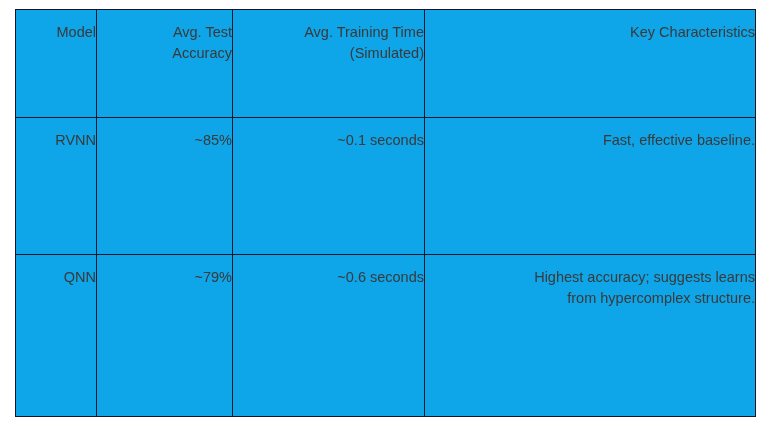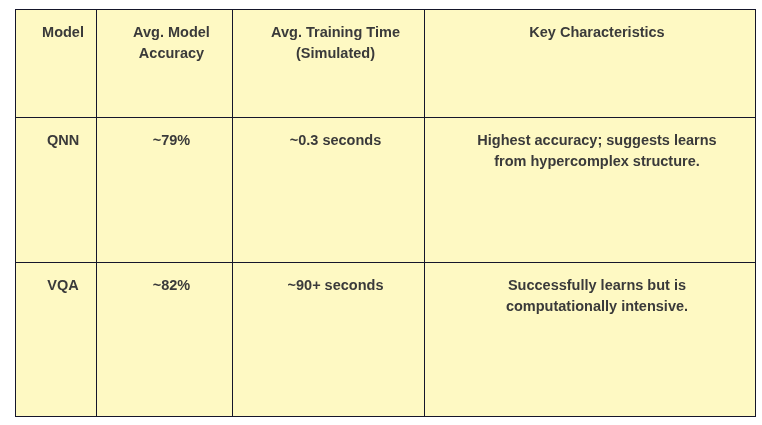--- a/index.html
+++ b/index.html
@@ -37,24 +37,24 @@
     background: #f7f9fc;
   }
   table.comparison col.c0 { width: 81px; }
   table.comparison col.c1 { width: 136px; }
   table.comparison col.c2 { width: 192px; }
   table.comparison col.c3 { width: 331px; }
 
   table.comparison th,
   table.comparison td {
     border: 1px solid #15162a;
-    background: #fef9c3;
+    background: #0ea5e9;
     vertical-align: top;
-    text-align: center;
-    font-weight: bold;
+    text-align: right;
+    font-weight: normal;
     color: #3a3a3a;
     font-size: 14.5px;
     line-height: 1.45;
     padding: 12px 0 10px 14px;
     box-sizing: border-box;
   }
   table.comparison thead th { height: 108px; }
   table.comparison tbody tr.r0 td { height: 87px; }
   table.comparison tbody tr.r1 td { height: 103px; margin-top: 32px; }
   table.comparison tbody tr.r2 td { height: 110px; }
@@ -75,59 +75,58 @@
         <col class="c1">
         <col class="c2">
         <col class="c3">
       </colgroup>
       <thead>
         <tr>
           <th>
             <span class="cell-text">Model</span>
           </th>
           <th>
-            <span class="cell-text">Avg. Model
+            <span class="cell-text">Avg. Test
 Accuracy</span>
           </th>
           <th>
             <span class="cell-text">Avg. Training Time
 (Simulated)</span>
           </th>
           <th>
             <span class="cell-text">Key Characteristics</span>
           </th>
         </tr>
       </thead>
       <tbody>
+        <tr class="r0">
+          <td>
+            <span class="cell-text">RVNN</span>
+          </td>
+          <td>
+            <span class="cell-text">~85%</span>
+          </td>
+          <td>
+            <span class="cell-text">~0.1 seconds</span>
+          </td>
+          <td>
+            <span class="cell-text">Fast, effective baseline.</span>
+          </td>
+        </tr>
         <tr class="r1">
           <td>
             <span class="cell-text">QNN</span>
           </td>
           <td>
             <span class="cell-text">~79%</span>
           </td>
           <td>
-            <span class="cell-text">~0.3 seconds</span>
+            <span class="cell-text">~0.6 seconds</span>
           </td>
           <td>
             <span class="cell-text">Highest accuracy; suggests learns
 from hypercomplex structure.</span>
-          </td>
-        </tr>
-        <tr class="r2">
-          <td>
-            <span class="cell-text">VQA</span>
-          </td>
-          <td>
-            <span class="cell-text">~82%</span>
-          </td>
-          <td>
-            <span class="cell-text">~90+ seconds</span>
-          </td>
-          <td>
-            <span class="cell-text">Successfully learns but is
-computationally intensive.</span>
           </td>
         </tr>
       </tbody>
     </table>
   </div>
 </div>
 
 </body></html>

